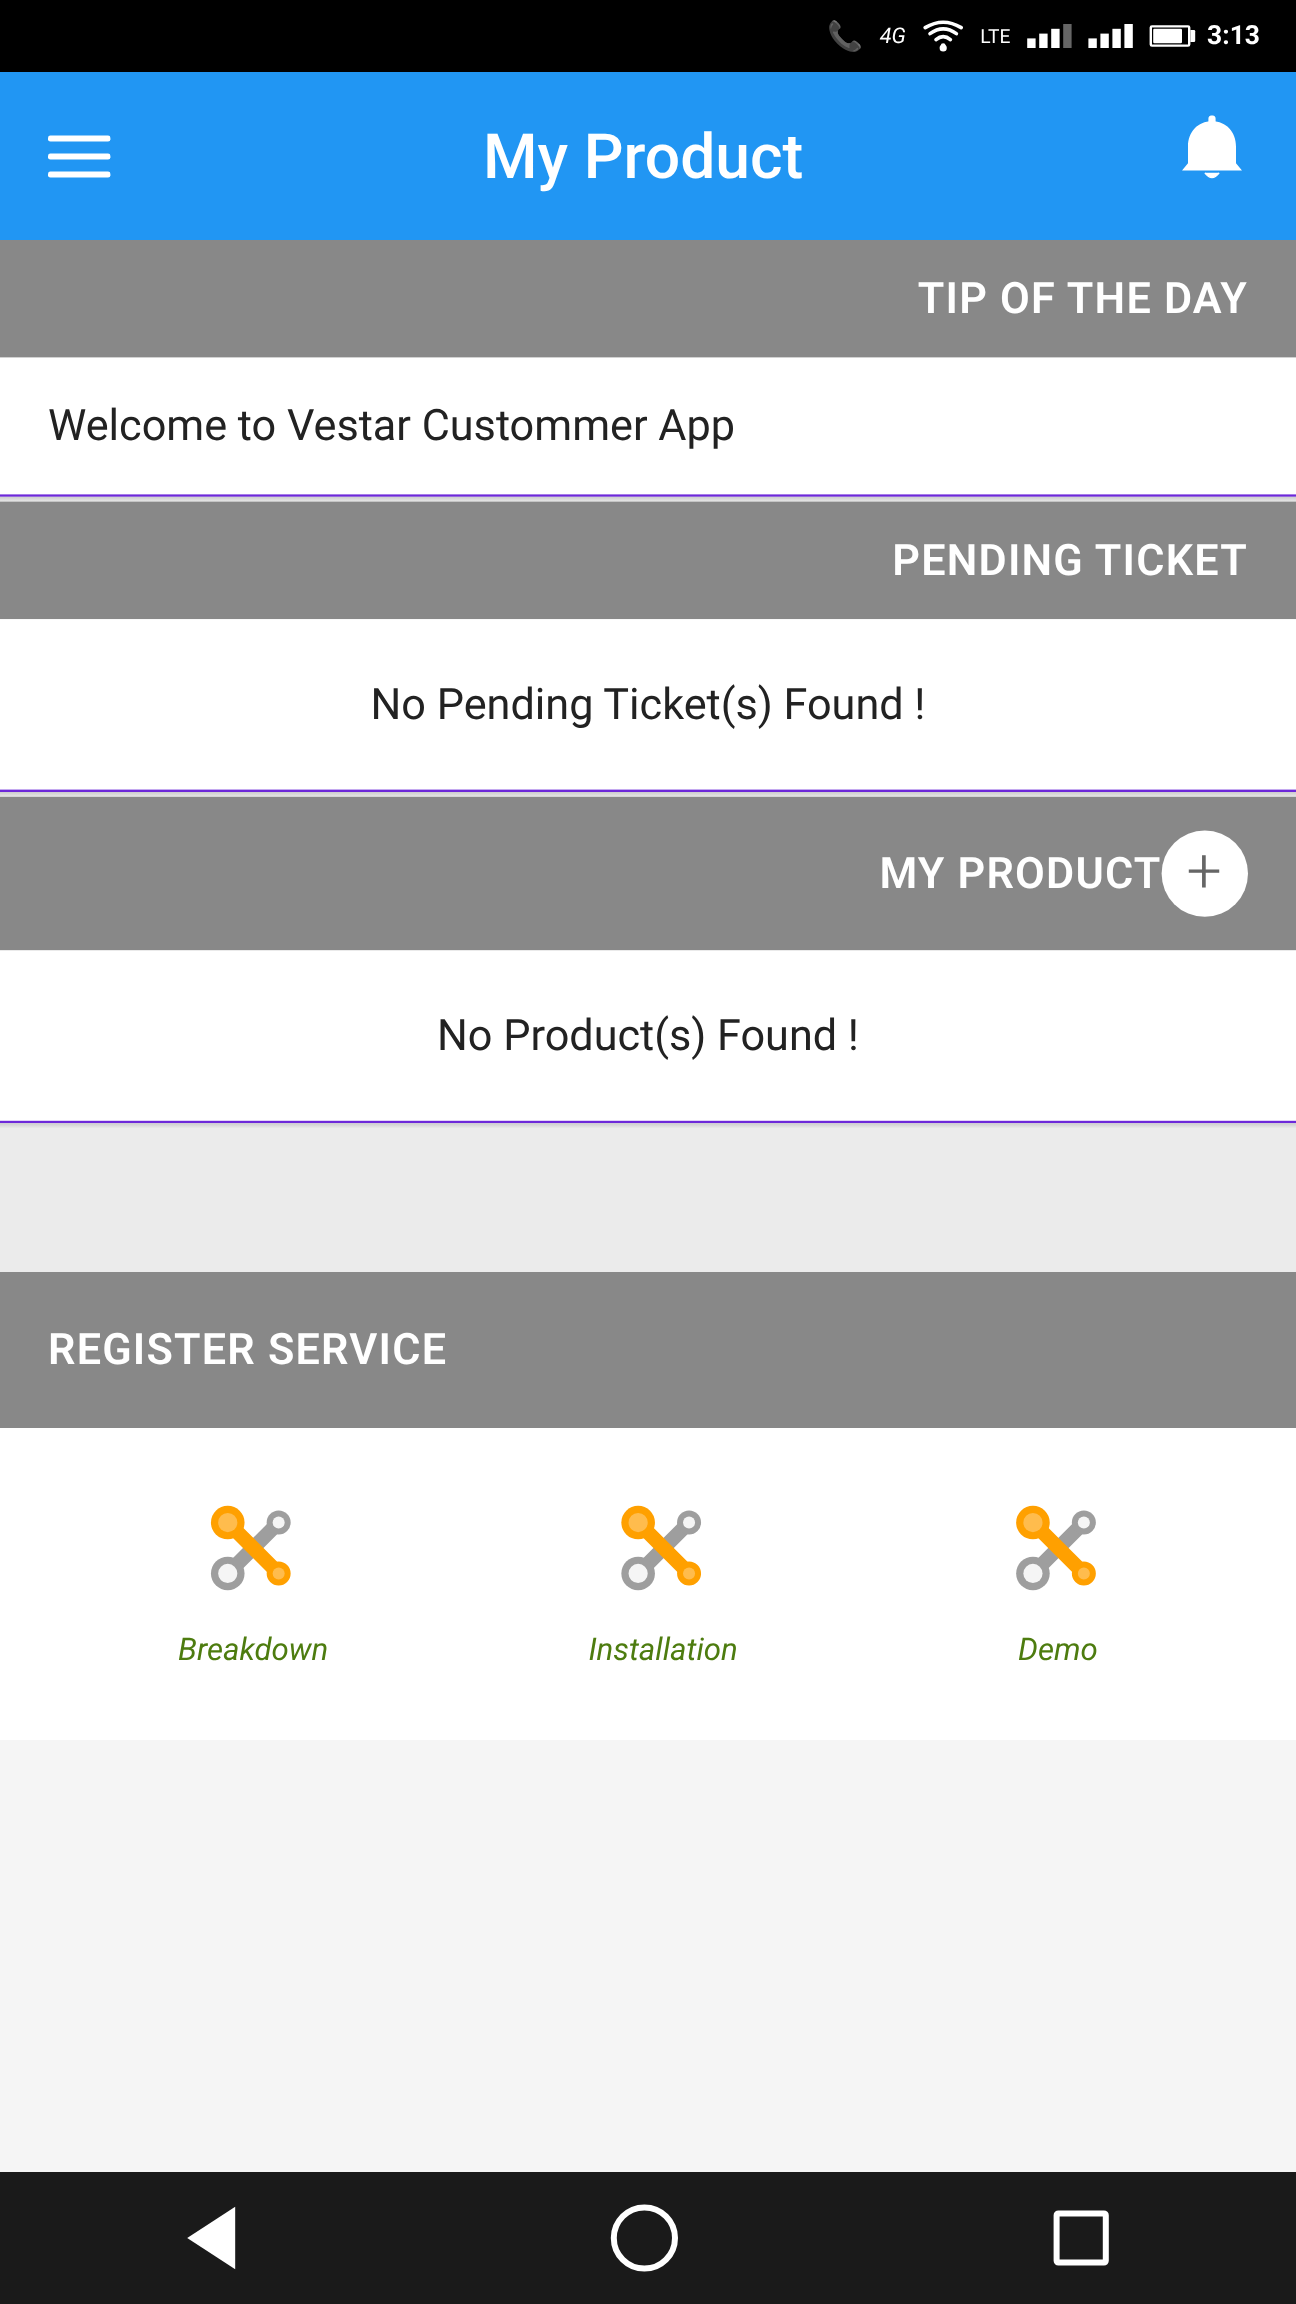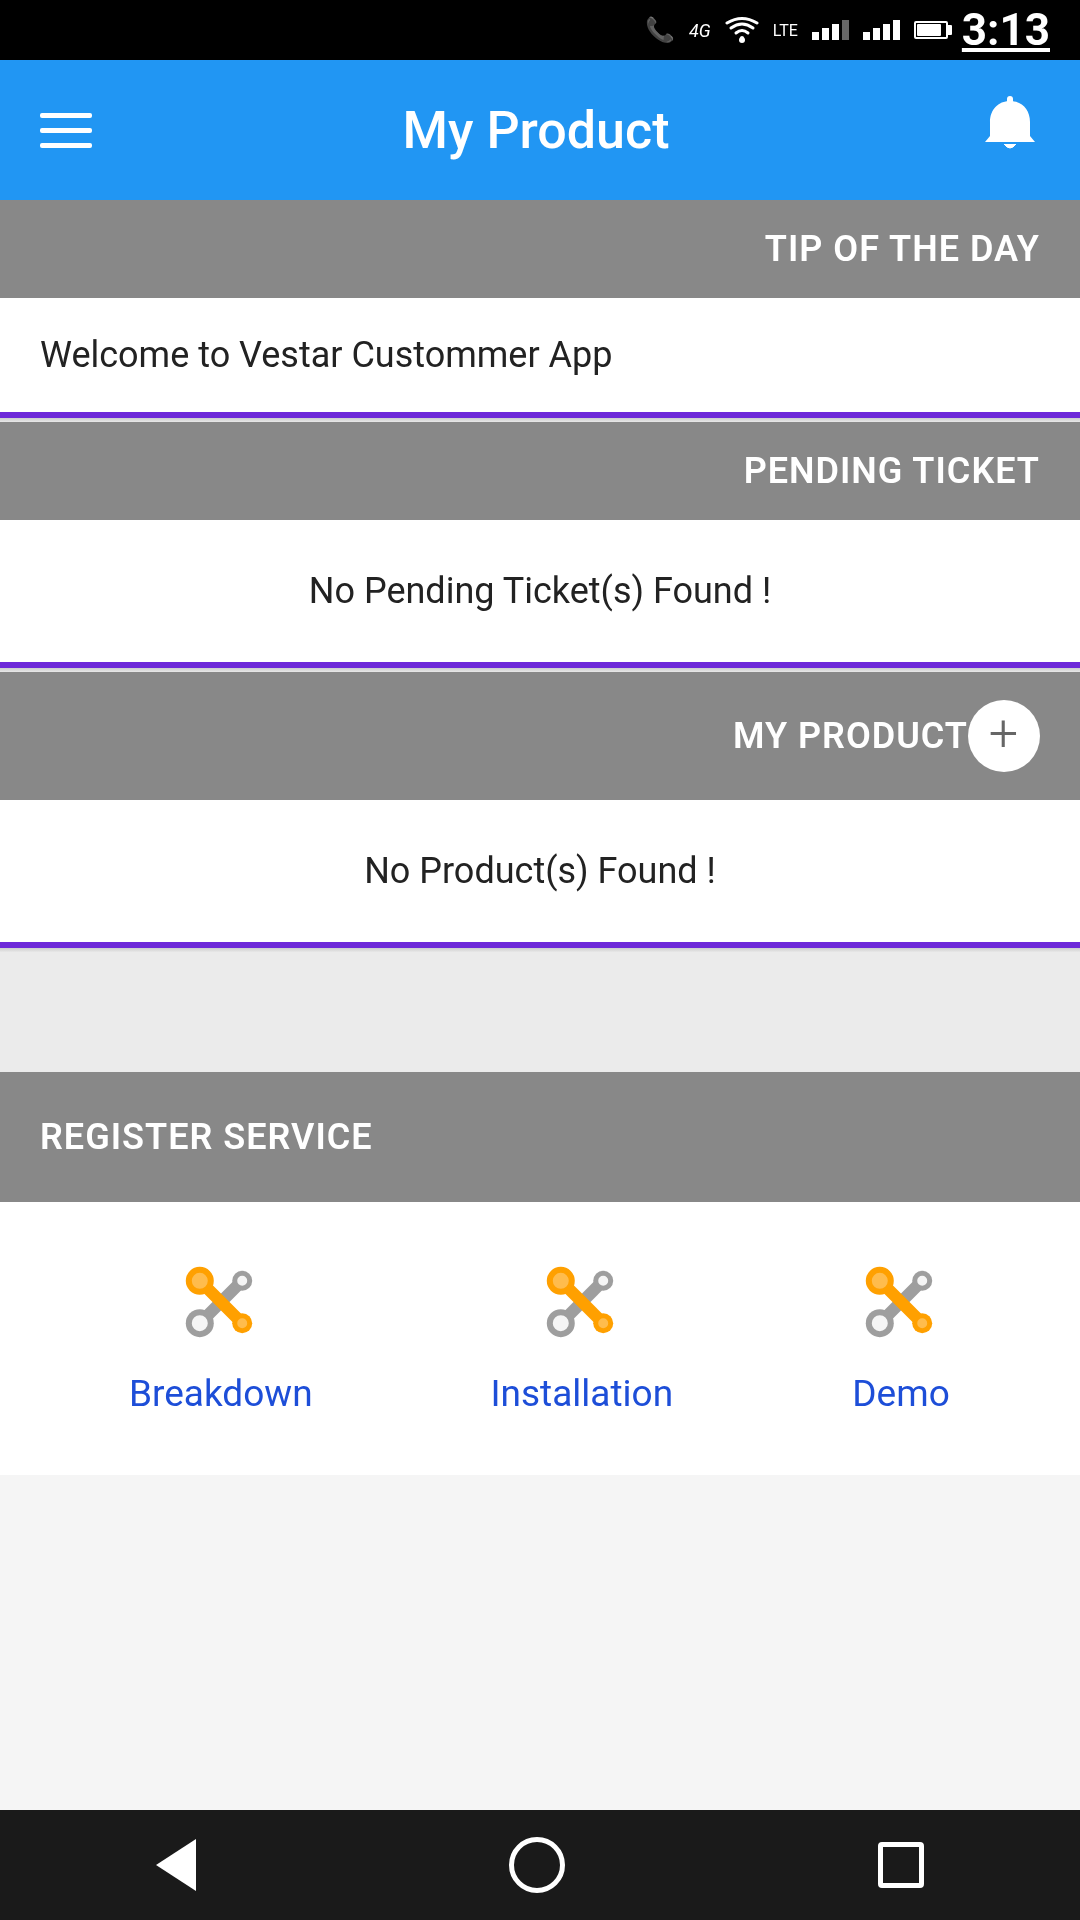--- a/index.html
+++ b/index.html
@@ -36,23 +36,22 @@
       gap: 14px;
     }
 
     .status-icon {
       color: #fff;
       font-size: 28px;
     }
 
     .status-time {
       color: #fff;
-      font-size: 44px;
+      font-size: 22px;
       font-weight: bold;
-      text-decoration: underline;
     }
 
     
     .app-bar {
       width: 100%;
       height: 140px;
       background: #2196F3;
       display: flex;
       align-items: center;
       justify-content: space-between;
@@ -94,21 +93,21 @@
       align-items: center;
       justify-content: flex-end;
     }
 
     
     .content-area {
       background: #fff;
       padding: 36px 40px;
       font-size: 36px;
       color: #222;
-      border-bottom: 6px solid #6d28d9;
+      border-bottom: 2px solid #6d28d9;
     }
 
     .content-area.centered {
       text-align: center;
       padding: 50px 36px;
     }
 
     
     .divider {
       width: 100%;
@@ -158,22 +157,23 @@
     }
 
     .service-item {
       display: flex;
       flex-direction: column;
       align-items: center;
       gap: 20px;
     }
 
     .service-label {
-      font-size: 37px;
-      color: #1d4ed8;
+      font-size: 26px;
+      color: #4d7c0f;
+      font-style: italic;
     }
 
     
     .tool-svg {
       width: 100px;
       height: 100px;
     }
 
     
     .bottom-nav {

